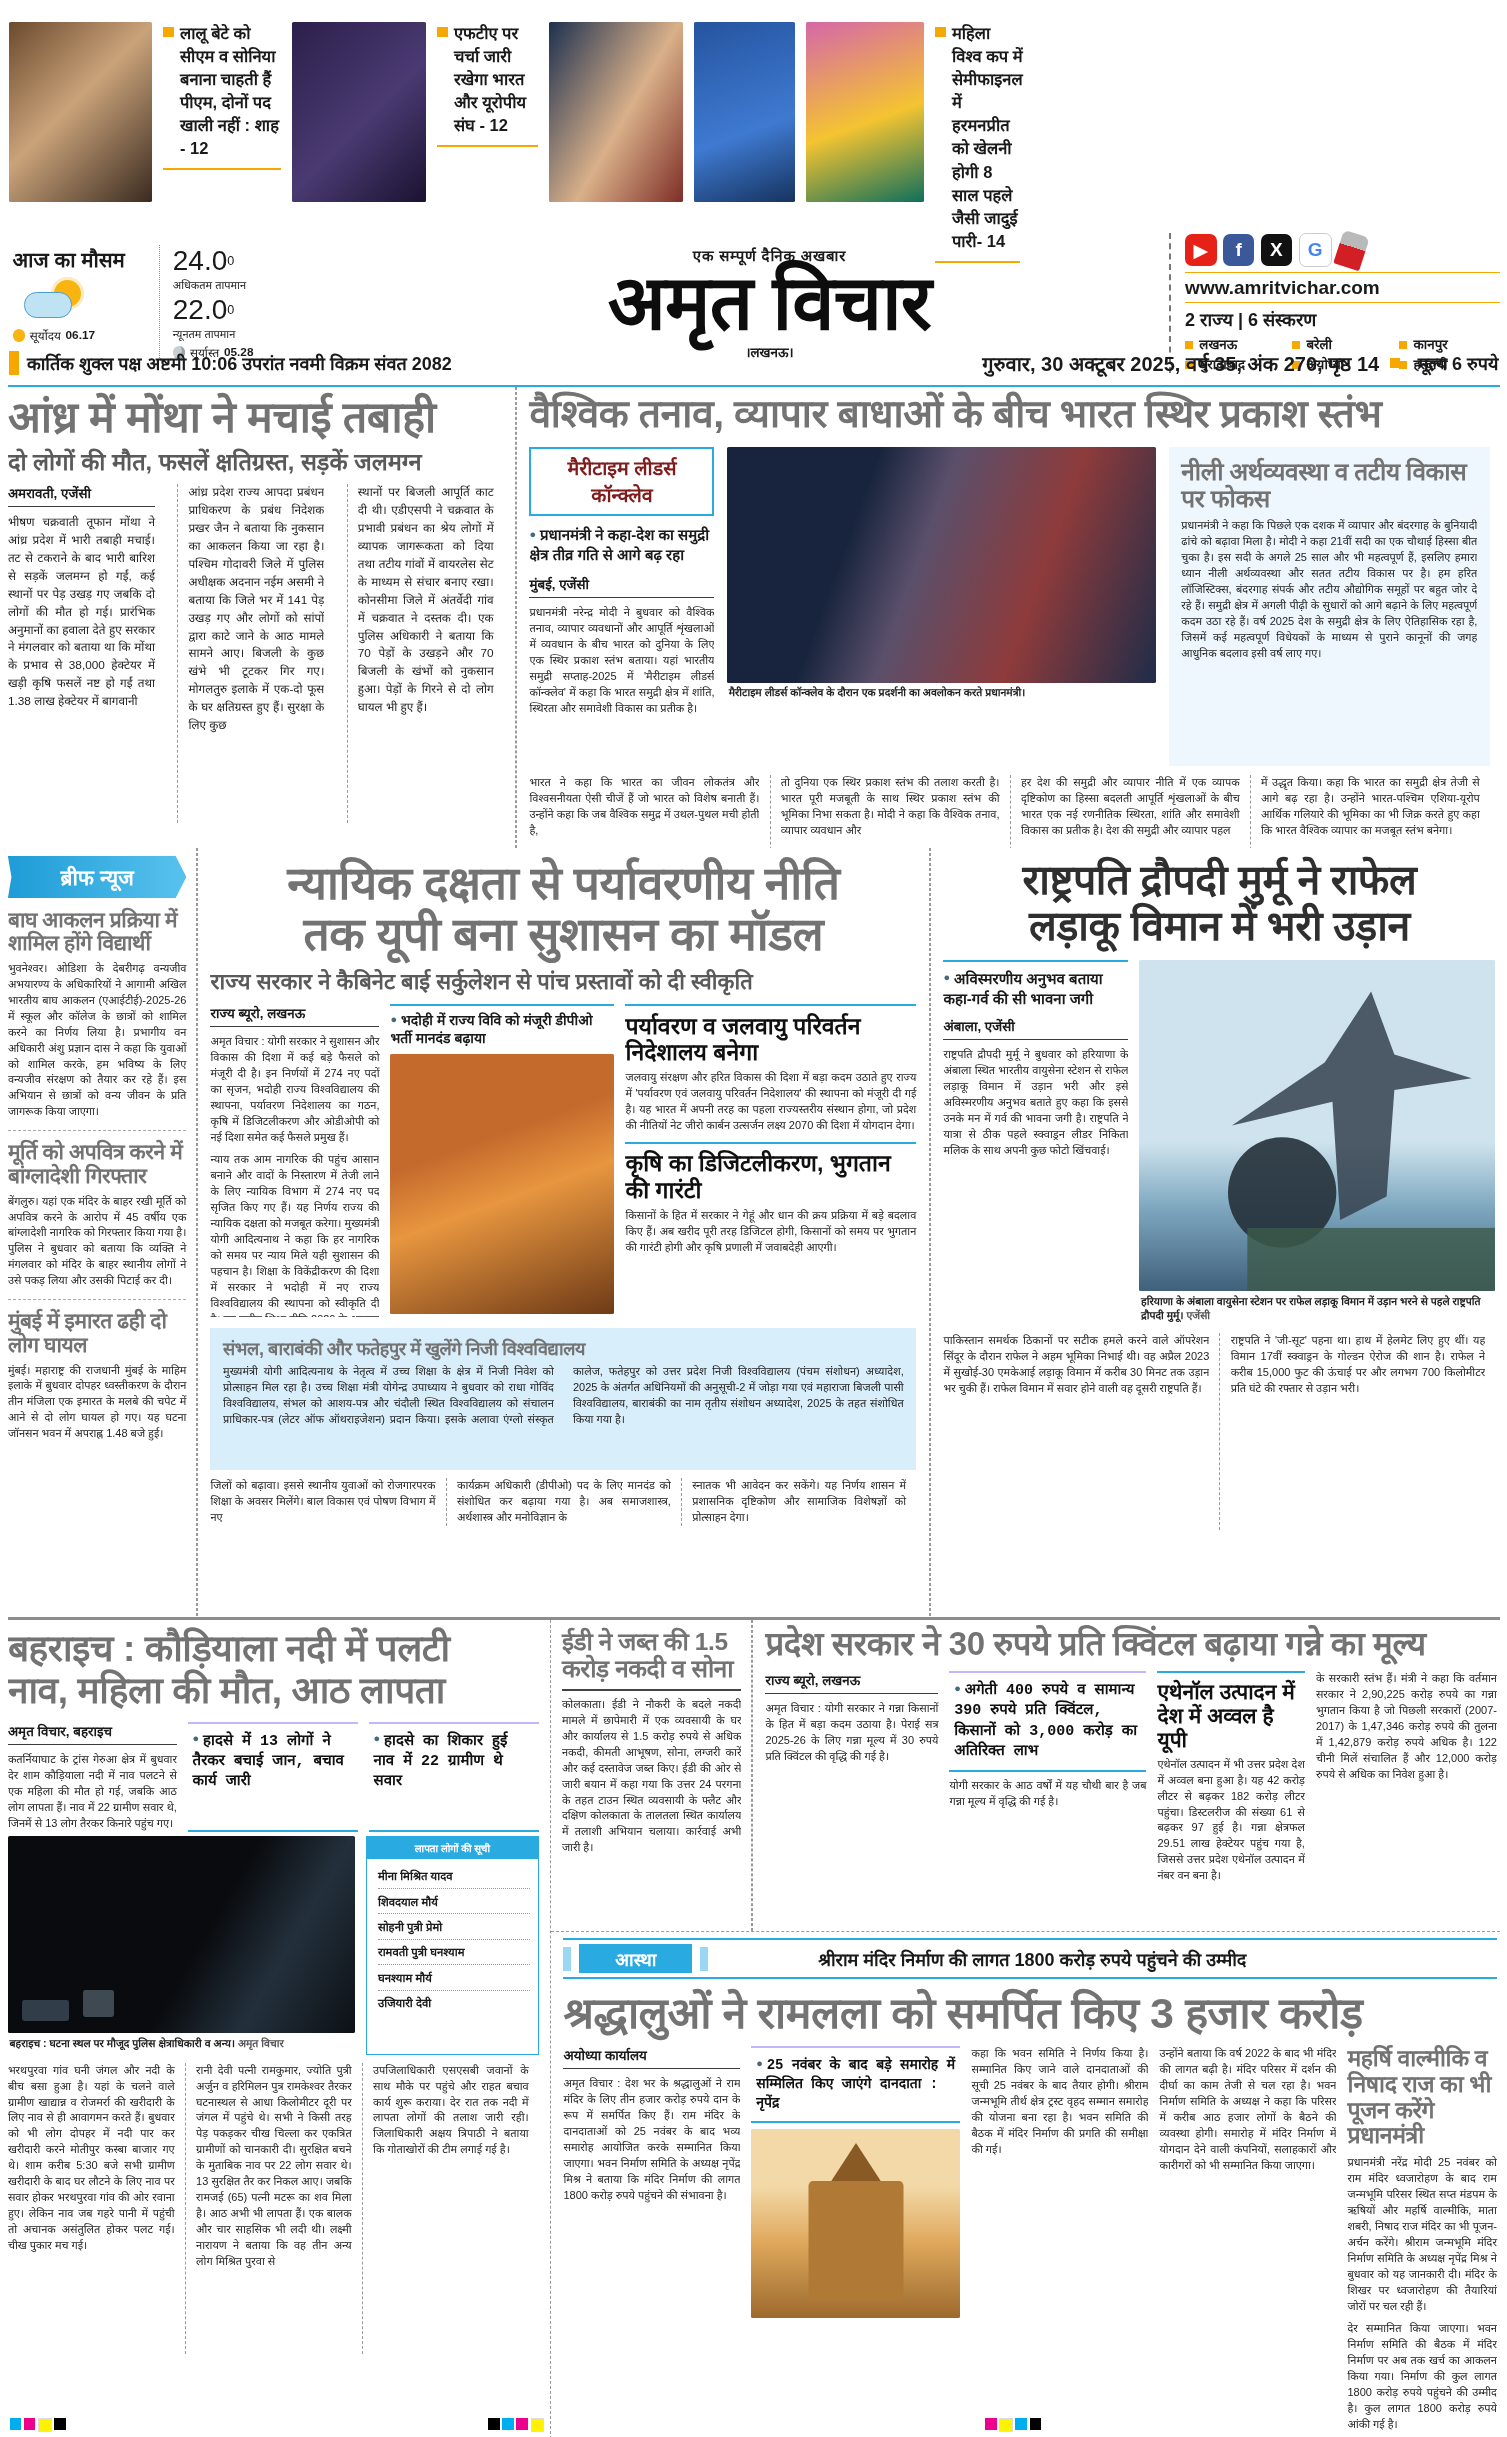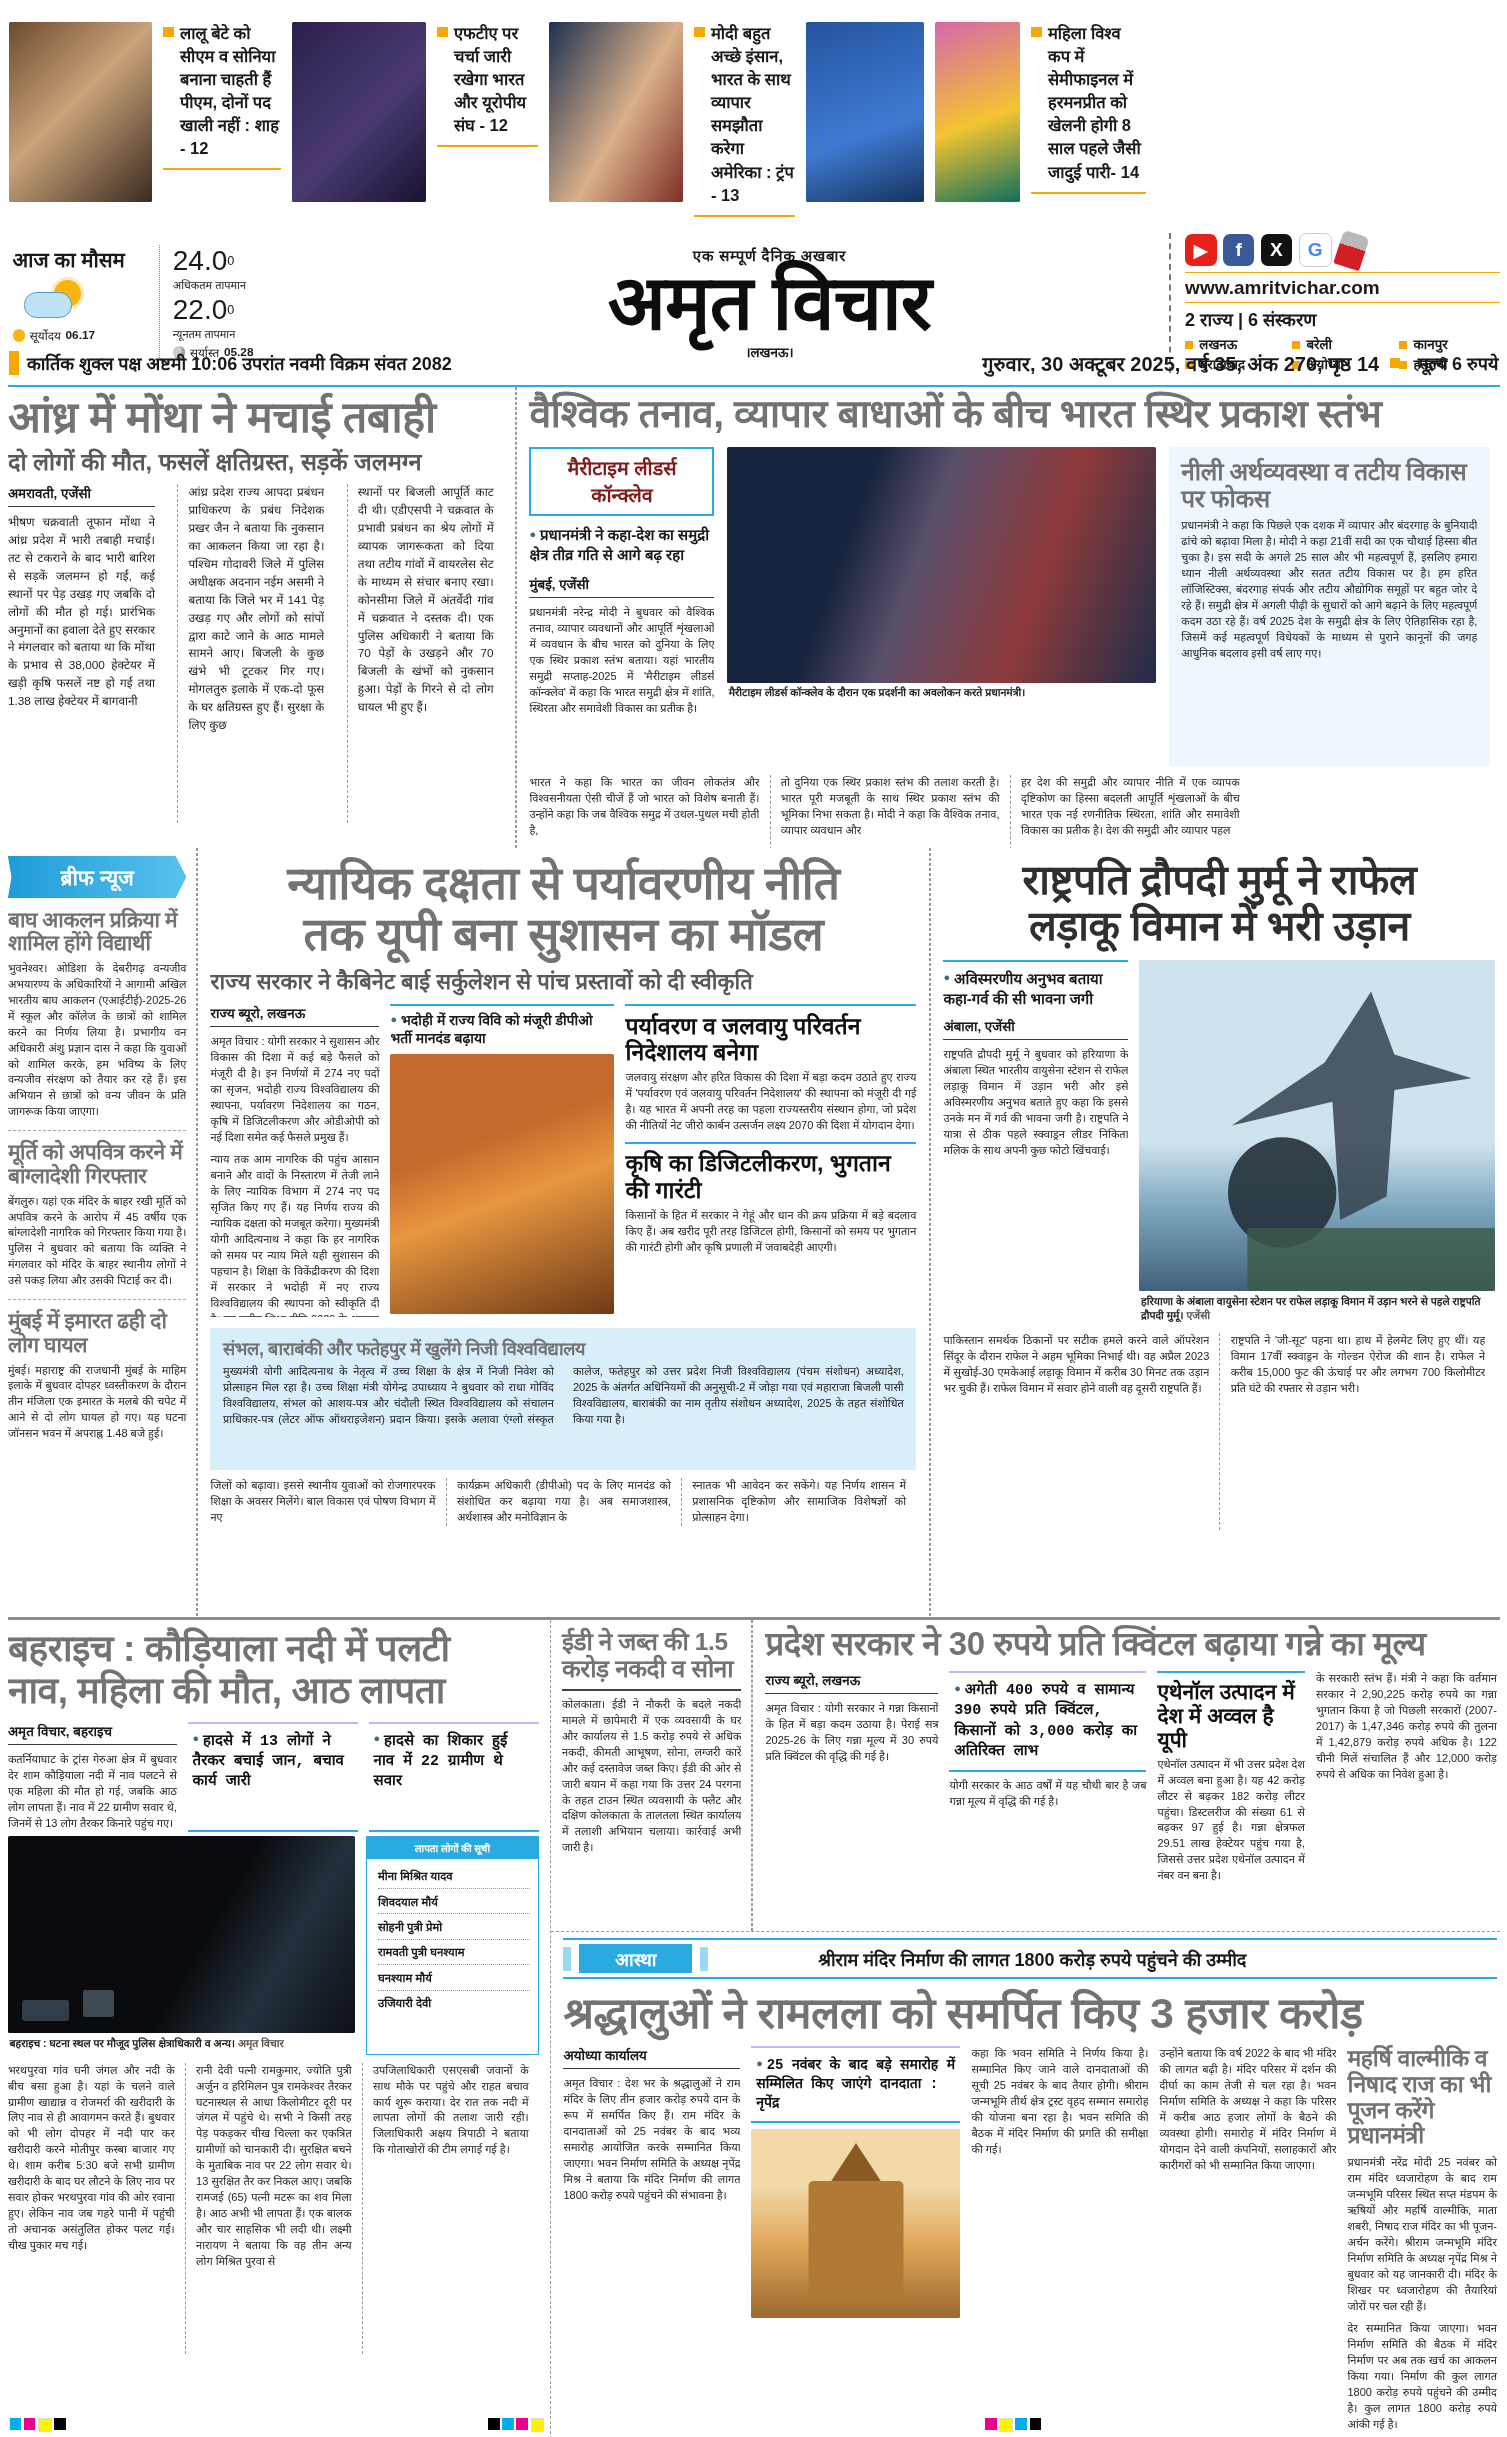--- a/index.html
+++ b/index.html
@@ -46,26 +46,20 @@
         </div>
     </div>
     <div class="photo" style="height:180px;background:linear-gradient(135deg,#2c1f4a,#4a3a72 55%,#1a1230);"></div>
     <div class="teaser" style="flex-direction:column;">
       <div class="teaser-txt">
           <span class="ysq"></span>
           <span><span>एफटीए पर चर्चा जारी रखेगा भारत और यूरोपीय संघ</span> <span>- 12</span></span>
         </div>
     </div>
     <div class="photo" style="height:180px;background:linear-gradient(120deg,#1d3050,#d9b089 55%,#7e2e27);"></div>
-    <div class="teaser" style="flex-direction:column;">
-      <div class="teaser-txt">
-          <span class="ysq"></span>
-          <span><span>मोदी बहुत अच्छे इंसान, भारत के साथ व्यापार समझौता करेगा अमेरिका : ट्रंप</span> <span>- 13</span></span>
-        </div>
-    </div>
     <div class="photo" style="height:180px;background:linear-gradient(160deg,#2554a0,#3f7ad1 60%,#16335f);"></div>
     <div class="photo" style="height:180px;background:linear-gradient(160deg,#d667a8,#f4c431 55%,#0f6f5c);"></div>
     <div class="teaser" style="flex-direction:column;">
       <div class="teaser-txt">
           <span class="ysq"></span>
           <span><span>महिला विश्व कप में सेमीफाइनल में हरमनप्रीत को खेलनी होगी 8 साल पहले जैसी जादुई</span> <span>पारी- 14</span></span>
         </div>
     </div>
   </div>
 
@@ -170,20 +164,23 @@
       </div>
       <div class="cols" style="grid-template-columns:1fr 1fr 1fr 1fr;margin-top:9.5px;border-bottom:3.2px solid #8d8d8d;padding-bottom:6.3px;">
         <div class="c">
             <div class="body sm" style="height:85px;overflow:hidden;">भारत ने कहा कि भारत का जीवन लोकतंत्र और विश्वसनीयता ऐसी चीजें हैं जो भारत को विशेष बनाती हैं। उन्होंने कहा कि जब वैश्विक समुद्र में उथल-पुथल मची होती है,</div>
           </div>
         <div class="c">
             <div class="body sm" style="height:85px;overflow:hidden;">तो दुनिया एक स्थिर प्रकाश स्तंभ की तलाश करती है। भारत पूरी मजबूती के साथ स्थिर प्रकाश स्तंभ की भूमिका निभा सकता है। मोदी ने कहा कि वैश्विक तनाव, व्यापार व्यवधान और</div>
           </div>
         <div class="c">
             <div class="body sm" style="height:85px;overflow:hidden;">हर देश की समुद्री और व्यापार नीति में एक व्यापक दृष्टिकोण का हिस्सा बदलती आपूर्ति शृंखलाओं के बीच भारत एक नई रणनीतिक स्थिरता, शांति और समावेशी विकास का प्रतीक है। देश की समुद्री और व्यापार पहल</div>
+          </div>
+        <div class="c">
+            <div class="body sm" style="height:85px;overflow:hidden;">में उद्धृत किया। कहा कि भारत का समुद्री क्षेत्र तेजी से आगे बढ़ रहा है। उन्होंने भारत-पश्चिम एशिया-यूरोप आर्थिक गलियारे की भूमिका का भी जिक्र करते हुए कहा कि भारत वैश्विक व्यापार का मजबूत स्तंभ बनेगा।</div>
           </div>
       </div>
     </div>
   </div>
 
   <div style="display:grid;grid-template-columns:189px 733px 1fr;height:768px;border-bottom:0.8px solid #fff;">
     <div class="c" style="border-right:0.8px dashed #9a9a9a;padding-right:9.5px;">
       <div class="ribbon" style="margin-top:7.9px;">ब्रीफ न्यूज</div>
       <div style="padding:9.5px 0;border-bottom:0.8px dashed #aaa;">
         <div class="hl" style="font-size:21px;margin-bottom:6.3px;">बाघ आकलन प्रक्रिया में शामिल होंगे विद्यार्थी</div>

